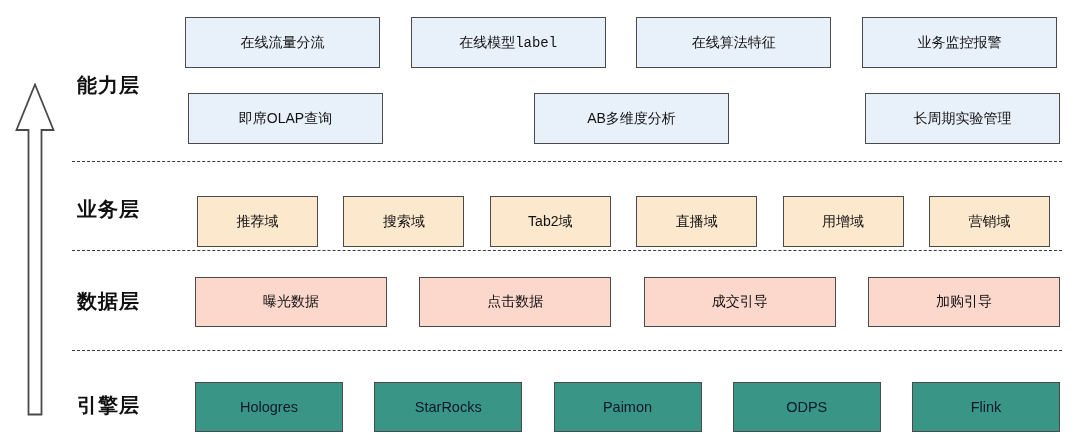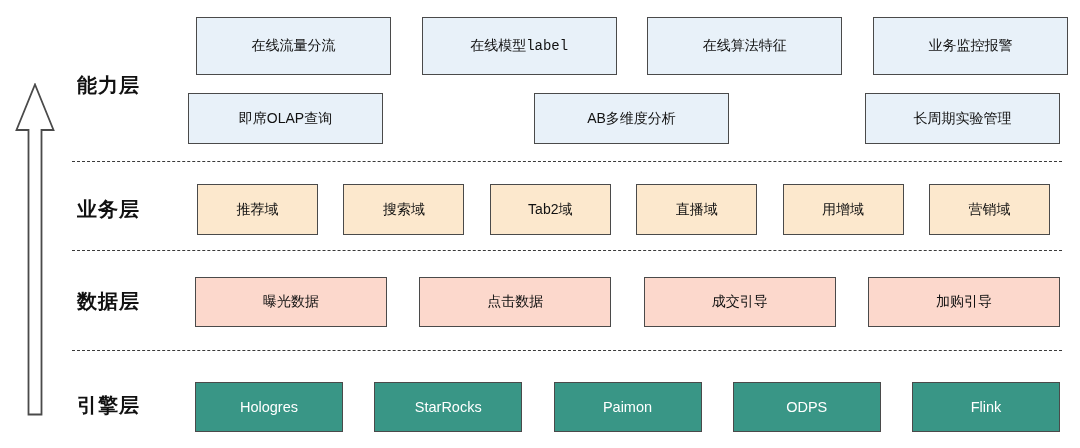--- a/index.html
+++ b/index.html
@@ -36,40 +36,40 @@
   .label-business   { top: 196px; }
   .label-data       { top: 288px; }
   .label-engine     { top: 392px; }
 
   .row {
     position: absolute;
     display: flex;
     justify-content: space-between;
     align-items: stretch;
   }
-  .row-cap1 { left: 196px; top: 17px;  width: 872px; height: 58px; }
+  .row-cap1 { left: 185px; top: 17px;  width: 872px; height: 51px; }
   .row-cap2 { left: 188px; top: 93px;  width: 872px; height: 51px; }
-  .row-biz  { left: 197px; top: 184px; width: 853px; height: 51px; }
+  .row-biz  { left: 197px; top: 196px; width: 853px; height: 51px; }
   .row-data { left: 195px; top: 277px; width: 865px; height: 50px; }
   .row-eng  { left: 195px; top: 382px; width: 865px; height: 50px; }
 
   .box {
     box-sizing: border-box;
     border: 1.5px solid #4a4a4a;
     display: flex;
     align-items: center;
     justify-content: center;
     font-size: 14px;
     color: #111111;
     white-space: nowrap;
   }
   .box-cap  { width: 195px; background: #e8f1f9; }
   .box-biz  { width: 121px; background: #fce8cd; }
   .box-data { width: 192px; background: #fcd8cc; }
-  .box-eng  { width: 148px; background: #399686; font-size: 14.5px; color: #ffffff; }
+  .box-eng  { width: 148px; background: #399686; font-size: 14.5px; color: #0f172a; }
 
   .divider {
     position: absolute;
     left: 72px;
     width: 990px;
     height: 0;
     border-top: 1.6px dashed #3a3a3a;
   }
   .divider-1 { top: 161px; }
   .divider-2 { top: 250px; }

